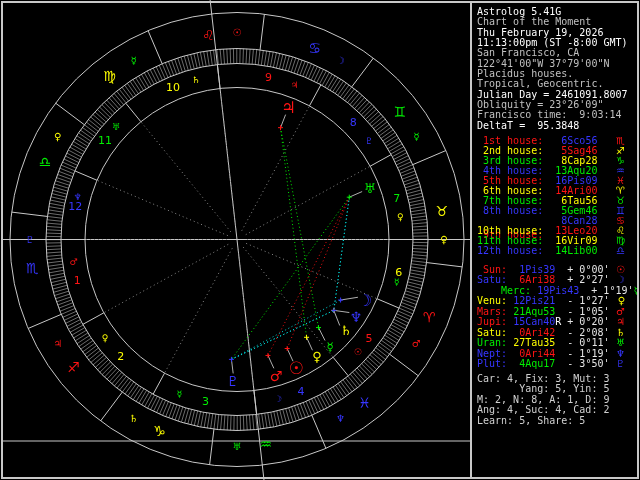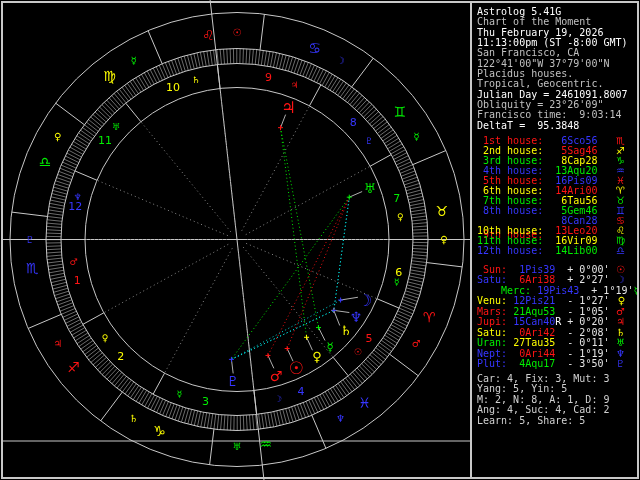--- a/index.html
+++ b/index.html
@@ -562,21 +562,21 @@
         <div class="row"><span style="color: rgb(255, 255, 0);">Venu:</span><span style="color: rgb(54, 54, 255);"> 12Pis21</span><span style="color: rgb(255, 255, 255);"> </span><span style="color: rgb(230, 230, 230);"> - 1°27'</span><span class="g" style="color: rgb(255, 255, 0);">♀</span></div>
         <div class="row"><span style="color: rgb(255, 20, 20);">Mars:</span><span style="color: rgb(0, 238, 0);"> 21Aqu53</span><span style="color: rgb(255, 255, 255);"> </span><span style="color: rgb(230, 230, 230);"> - 1°05'</span><span class="g" style="color: rgb(255, 20, 20);">♂</span></div>
         <div class="row"><span style="color: rgb(255, 20, 20);">Jupi:</span><span style="color: rgb(54, 54, 255);"> 15Can40</span><span style="color: rgb(255, 255, 255);">R</span><span style="color: rgb(230, 230, 230);"> + 0°20'</span><span class="g" style="color: rgb(255, 20, 20);">♃</span></div>
         <div class="row"><span style="color: rgb(255, 255, 0);">Satu:</span><span style="color: rgb(255, 20, 20);">  0Ari42</span><span style="color: rgb(255, 255, 255);"> </span><span style="color: rgb(230, 230, 230);"> - 2°08'</span><span class="g" style="color: rgb(255, 255, 0);">♄</span></div>
         <div class="row"><span style="color: rgb(0, 238, 0);">Uran:</span><span style="color: rgb(255, 255, 0);"> 27Tau35</span><span style="color: rgb(255, 255, 255);"> </span><span style="color: rgb(230, 230, 230);"> - 0°11'</span><span class="g" style="color: rgb(0, 238, 0);">♅</span></div>
         <div class="row"><span style="color: rgb(54, 54, 255);">Nept:</span><span style="color: rgb(255, 20, 20);">  0Ari44</span><span style="color: rgb(255, 255, 255);"> </span><span style="color: rgb(230, 230, 230);"> - 1°19'</span><span class="g" style="color: rgb(54, 54, 255);">♆</span></div>
         <div class="row"><span style="color: rgb(54, 54, 255);">Plut:</span><span style="color: rgb(0, 238, 0);">  4Aqu17</span><span style="color: rgb(255, 255, 255);"> </span><span style="color: rgb(230, 230, 230);"> - 3°50'</span><span class="g" style="color: rgb(54, 54, 255);">♇</span></div>
       </div>
     <div class="blk srows" style="top:374px">
         <div class="tl" style="color: rgb(208, 208, 208);">Car: 4, Fix: 3, Mut: 3</div>
-        <div class="tl" style="color: rgb(208, 208, 208);">Yang: 5, Yin: 5</div>
+        <div class="tl" style="color: rgb(208, 208, 208); text-align: right;">Yang: 5, Yin: 5</div>
         <div class="tl" style="color: rgb(208, 208, 208);">M: 2, N: 8, A: 1, D: 9</div>
         <div class="tl" style="color: rgb(208, 208, 208);">Ang: 4, Suc: 4, Cad: 2</div>
         <div class="tl" style="color: rgb(208, 208, 208);">Learn: 5, Share: 5</div>
       </div>
   </div>
 
   <div class="divider"></div>
   <div class="frame"></div>
 </div>
 

